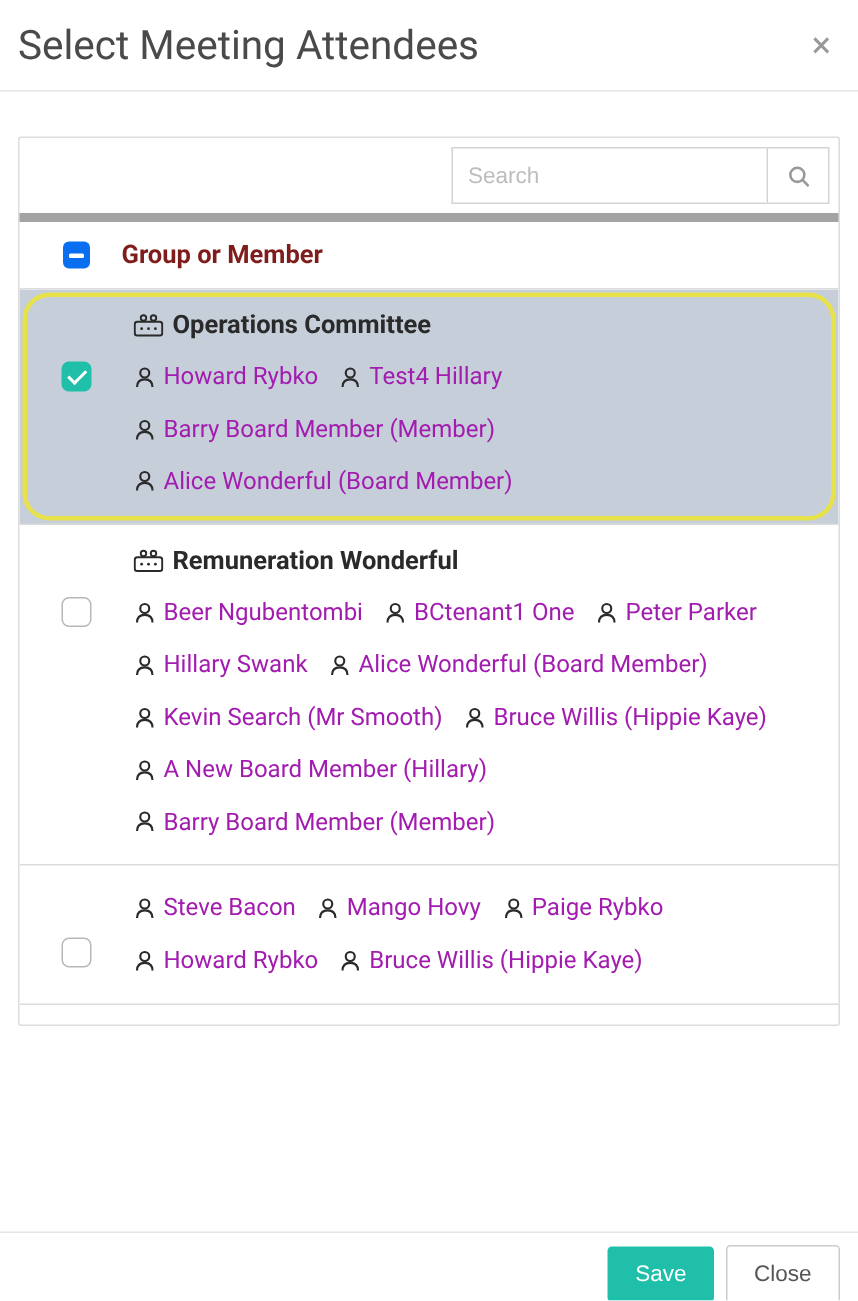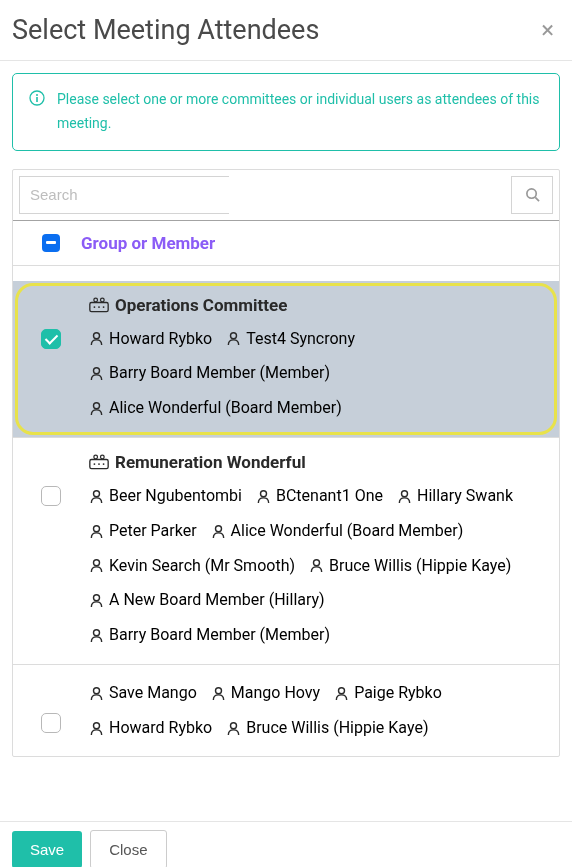--- a/index.html
+++ b/index.html
@@ -54,24 +54,23 @@
     margin-top: 2px;
   }
   .table-wrap {
     margin-top: 18px;
     border: 1px solid #dcdcdc;
     border-radius: 2px;
     background: #fff;
   }
   .search-row {
     display: flex;
-    justify-content: space-between;
+    justify-content: flex-end;
     padding: 6px;
-    border-bottom: 1px solid #a3a3a3;
-    gap: 10px;
+    border-bottom: 6px solid #a3a3a3;
   }
   .search-input {
     border: 1px solid #d4d4d4;
     border-right: none;
     padding: 8px 10px;
     font-size: 15px;
     width: 210px;
     height: 38px;
     outline: none;
     color: #333;
@@ -112,38 +111,37 @@
   .indeterminate-box::after {
     content: "";
     width: 10px;
     height: 3px;
     background: #fff;
     border-radius: 1px;
   }
   .header-label {
     font-weight: 700;
     font-size: 17px;
-    color: #8b5cf6;
+    color: #7f1d1d;
   }
   .scroll-body {
     height: 490px;
     overflow-y: scroll;
   }
   .scroll-body::-webkit-scrollbar { width: 14px; }
   .scroll-body::-webkit-scrollbar-track { background: #f0f0f0; }
   .scroll-body::-webkit-scrollbar-thumb { background: #b8b8b8; border-radius: 2px; }
   .group-row {
     display: flex;
     border-bottom: 1px solid #dcdcdc;
     padding: 14px 8px 14px 8px;
     position: relative;
   }
   .group-row.selected {
     background: #c6cfd9;
-    margin-top: 15px;
   }
   .highlight-ring {
     position: absolute;
     top: 2px;
     left: 2px;
     right: 2px;
     bottom: 2px;
     border: 3px solid #e8e24a;
     border-radius: 18px;
     pointer-events: none;
@@ -190,41 +188,42 @@
     display: flex;
     flex-wrap: wrap;
     gap: 6px 14px;
     line-height: 1.8;
   }
   .member {
     display: inline-flex;
     align-items: center;
     gap: 5px;
     font-size: 16px;
-    color: #000000;
+    color: #a21caf;
     white-space: nowrap;
   }
   .person-icon {
     width: 15px;
     height: 15px;
     flex-shrink: 0;
   }
   .org-icon {
     width: 20px;
     height: 16px;
     flex-shrink: 0;
   }
   .footer {
     position: absolute;
     bottom: 0;
     left: 0;
     right: 0;
     border-top: 1px solid #e5e5e5;
     padding: 10px 12px 0 12px;
     display: flex;
+    justify-content: flex-end;
     align-items: center;
     gap: 8px;
     background: #fff;
     height: 46px;
     overflow: hidden;
   }
   .btn-save {
     background: #1fbfa9;
     color: #fff;
     border: none;
@@ -246,28 +245,20 @@
 </head>
 <body>
 
 <div class="modal-header">
   <div class="modal-title">Select Meeting Attendees</div>
   <div class="close-x">×</div>
 </div>
 <div class="divider"></div>
 
 <div class="content-area">
-  <div class="info-banner">
-    <svg class="info-icon" viewBox="0 0 16 16">
-      <circle cx="8" cy="8" r="7" fill="none" stroke="#1fbfa9" stroke-width="1.3"></circle>
-      <circle cx="8" cy="5" r="1" fill="#1fbfa9"></circle>
-      <rect x="7.2" y="7" width="1.6" height="5" fill="#1fbfa9"></rect>
-    </svg>
-    <span>Please select one or more committees or individual users as attendees of this meeting.</span>
-  </div>
 
   <div class="table-wrap">
 
     <div class="search-row">
       <input class="search-input" placeholder="Search" style="">
       <button class="search-btn">
         <svg width="15" height="15" viewBox="0 0 16 16">
           <circle cx="7" cy="7" r="5" fill="none" stroke="#999" stroke-width="1.8"></circle>
           <line x1="11" y1="11" x2="15" y2="15" stroke="#999" stroke-width="1.8"></line>
         </svg>
@@ -305,21 +296,21 @@
   <circle cx="8" cy="5" r="3.2" fill="none" stroke="#2a2a2a" stroke-width="1.5"></circle>
   <path d="M2.5 15 C2.5 11 5 9.5 8 9.5 C11 9.5 13.5 11 13.5 15" fill="none" stroke="#2a2a2a" stroke-width="1.5"></path>
 </svg>
                 <span>Howard Rybko</span>
               </span>
               <span class="member">
                 <svg class="person-icon" viewBox="0 0 16 16">
   <circle cx="8" cy="5" r="3.2" fill="none" stroke="#2a2a2a" stroke-width="1.5"></circle>
   <path d="M2.5 15 C2.5 11 5 9.5 8 9.5 C11 9.5 13.5 11 13.5 15" fill="none" stroke="#2a2a2a" stroke-width="1.5"></path>
 </svg>
-                <span>Test4 Syncrony</span>
+                <span>Test4 Hillary</span>
               </span>
               <span class="member">
                 <svg class="person-icon" viewBox="0 0 16 16">
   <circle cx="8" cy="5" r="3.2" fill="none" stroke="#2a2a2a" stroke-width="1.5"></circle>
   <path d="M2.5 15 C2.5 11 5 9.5 8 9.5 C11 9.5 13.5 11 13.5 15" fill="none" stroke="#2a2a2a" stroke-width="1.5"></path>
 </svg>
                 <span>Barry Board Member (Member)</span>
               </span>
               <span class="member">
                 <svg class="person-icon" viewBox="0 0 16 16">
@@ -360,28 +351,28 @@
   <circle cx="8" cy="5" r="3.2" fill="none" stroke="#2a2a2a" stroke-width="1.5"></circle>
   <path d="M2.5 15 C2.5 11 5 9.5 8 9.5 C11 9.5 13.5 11 13.5 15" fill="none" stroke="#2a2a2a" stroke-width="1.5"></path>
 </svg>
                 <span>BCtenant1 One</span>
               </span>
               <span class="member">
                 <svg class="person-icon" viewBox="0 0 16 16">
   <circle cx="8" cy="5" r="3.2" fill="none" stroke="#2a2a2a" stroke-width="1.5"></circle>
   <path d="M2.5 15 C2.5 11 5 9.5 8 9.5 C11 9.5 13.5 11 13.5 15" fill="none" stroke="#2a2a2a" stroke-width="1.5"></path>
 </svg>
+                <span>Peter Parker</span>
+              </span>
+              <span class="member">
+                <svg class="person-icon" viewBox="0 0 16 16">
+  <circle cx="8" cy="5" r="3.2" fill="none" stroke="#2a2a2a" stroke-width="1.5"></circle>
+  <path d="M2.5 15 C2.5 11 5 9.5 8 9.5 C11 9.5 13.5 11 13.5 15" fill="none" stroke="#2a2a2a" stroke-width="1.5"></path>
+</svg>
                 <span>Hillary Swank</span>
-              </span>
-              <span class="member">
-                <svg class="person-icon" viewBox="0 0 16 16">
-  <circle cx="8" cy="5" r="3.2" fill="none" stroke="#2a2a2a" stroke-width="1.5"></circle>
-  <path d="M2.5 15 C2.5 11 5 9.5 8 9.5 C11 9.5 13.5 11 13.5 15" fill="none" stroke="#2a2a2a" stroke-width="1.5"></path>
-</svg>
-                <span>Peter Parker</span>
               </span>
               <span class="member">
                 <svg class="person-icon" viewBox="0 0 16 16">
   <circle cx="8" cy="5" r="3.2" fill="none" stroke="#2a2a2a" stroke-width="1.5"></circle>
   <path d="M2.5 15 C2.5 11 5 9.5 8 9.5 C11 9.5 13.5 11 13.5 15" fill="none" stroke="#2a2a2a" stroke-width="1.5"></path>
 </svg>
                 <span>Alice Wonderful (Board Member)</span>
               </span>
               <span class="member">
                 <svg class="person-icon" viewBox="0 0 16 16">
@@ -418,21 +409,21 @@
           <div class="check-col">
             <div class="checkbox"></div>
           </div>
           <div class="group-content">
             <div class="members-wrap">
               <span class="member">
                 <svg class="person-icon" viewBox="0 0 16 16">
   <circle cx="8" cy="5" r="3.2" fill="none" stroke="#2a2a2a" stroke-width="1.5"></circle>
   <path d="M2.5 15 C2.5 11 5 9.5 8 9.5 C11 9.5 13.5 11 13.5 15" fill="none" stroke="#2a2a2a" stroke-width="1.5"></path>
 </svg>
-                <span>Save Mango</span>
+                <span>Steve Bacon</span>
               </span>
               <span class="member">
                 <svg class="person-icon" viewBox="0 0 16 16">
   <circle cx="8" cy="5" r="3.2" fill="none" stroke="#2a2a2a" stroke-width="1.5"></circle>
   <path d="M2.5 15 C2.5 11 5 9.5 8 9.5 C11 9.5 13.5 11 13.5 15" fill="none" stroke="#2a2a2a" stroke-width="1.5"></path>
 </svg>
                 <span>Mango Hovy</span>
               </span>
               <span class="member">
                 <svg class="person-icon" viewBox="0 0 16 16">

